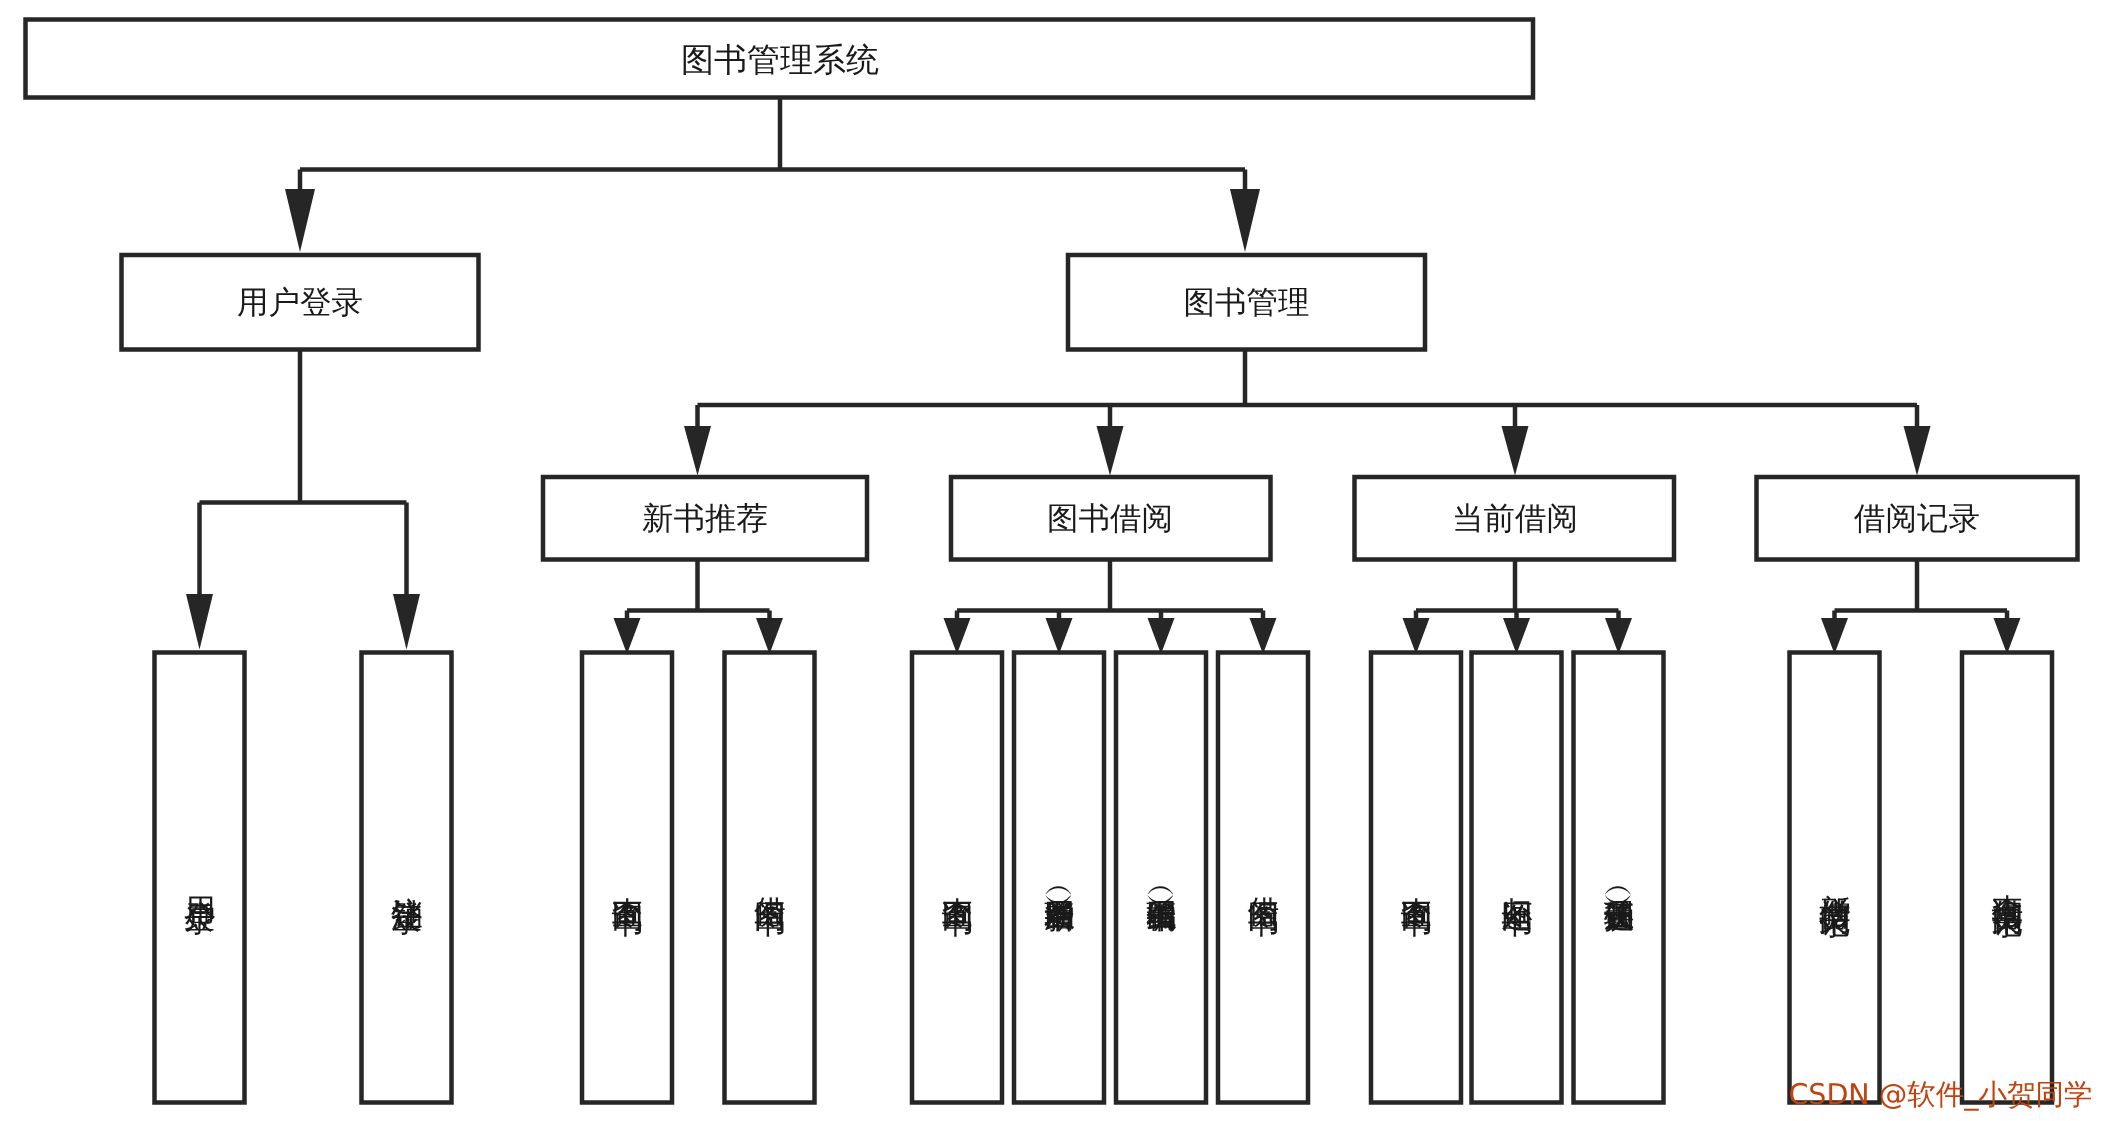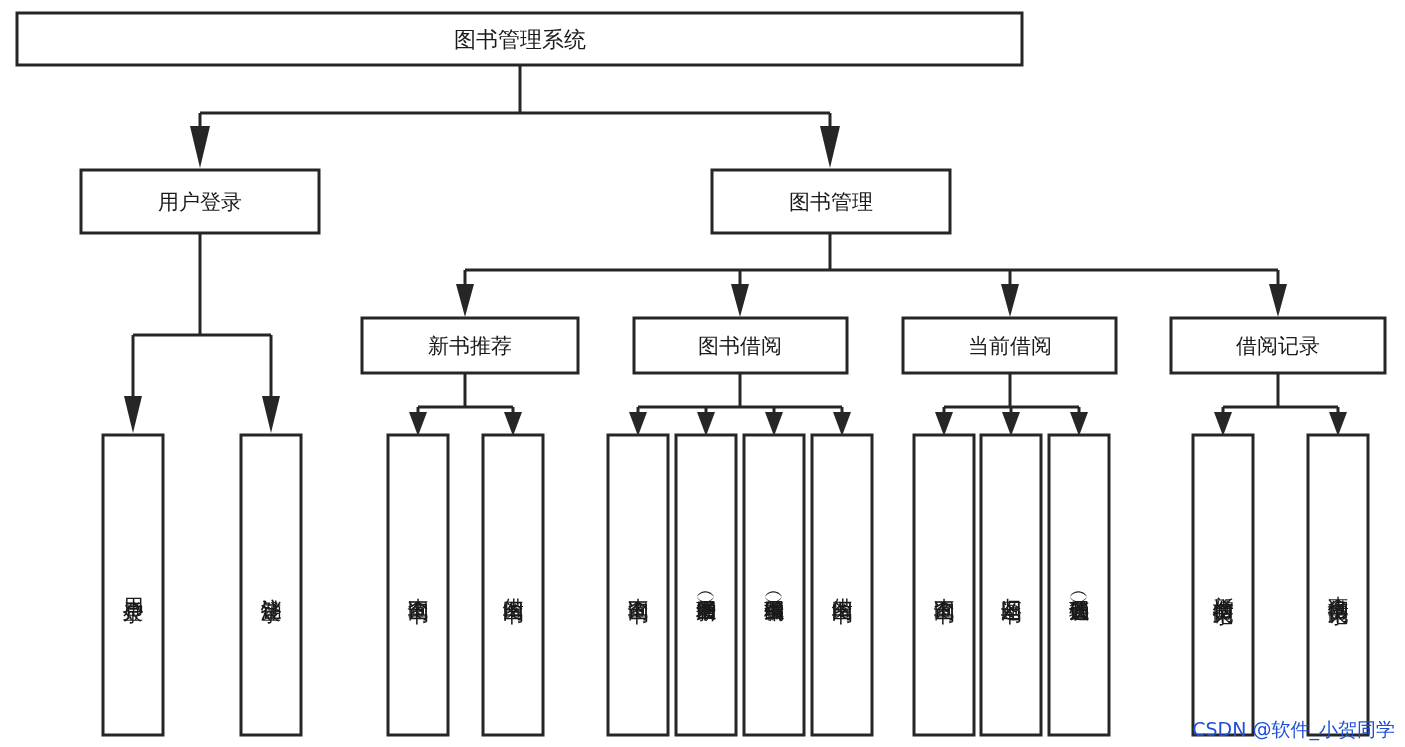--- a/index.html
+++ b/index.html
@@ -73,21 +73,21 @@
   .vlabel.tight {
     letter-spacing: 0px;
     font-size: 20px;
   }
   .watermark {
     position: absolute;
     right: 10px;
     bottom: 4px;
     font-family: "DejaVu Sans", "Liberation Sans", sans-serif;
     font-size: 19px;
-    color: #1d4ed8;
+    color: #c2410c;
     white-space: nowrap;
     pointer-events: none;
   }
 </style>
 </head>
 <body>
 
 <div id="diagram-root">
 
   <svg class="diagram-canvas" viewBox="0 0 1405 747" xmlns="http://www.w3.org/2000/svg">

